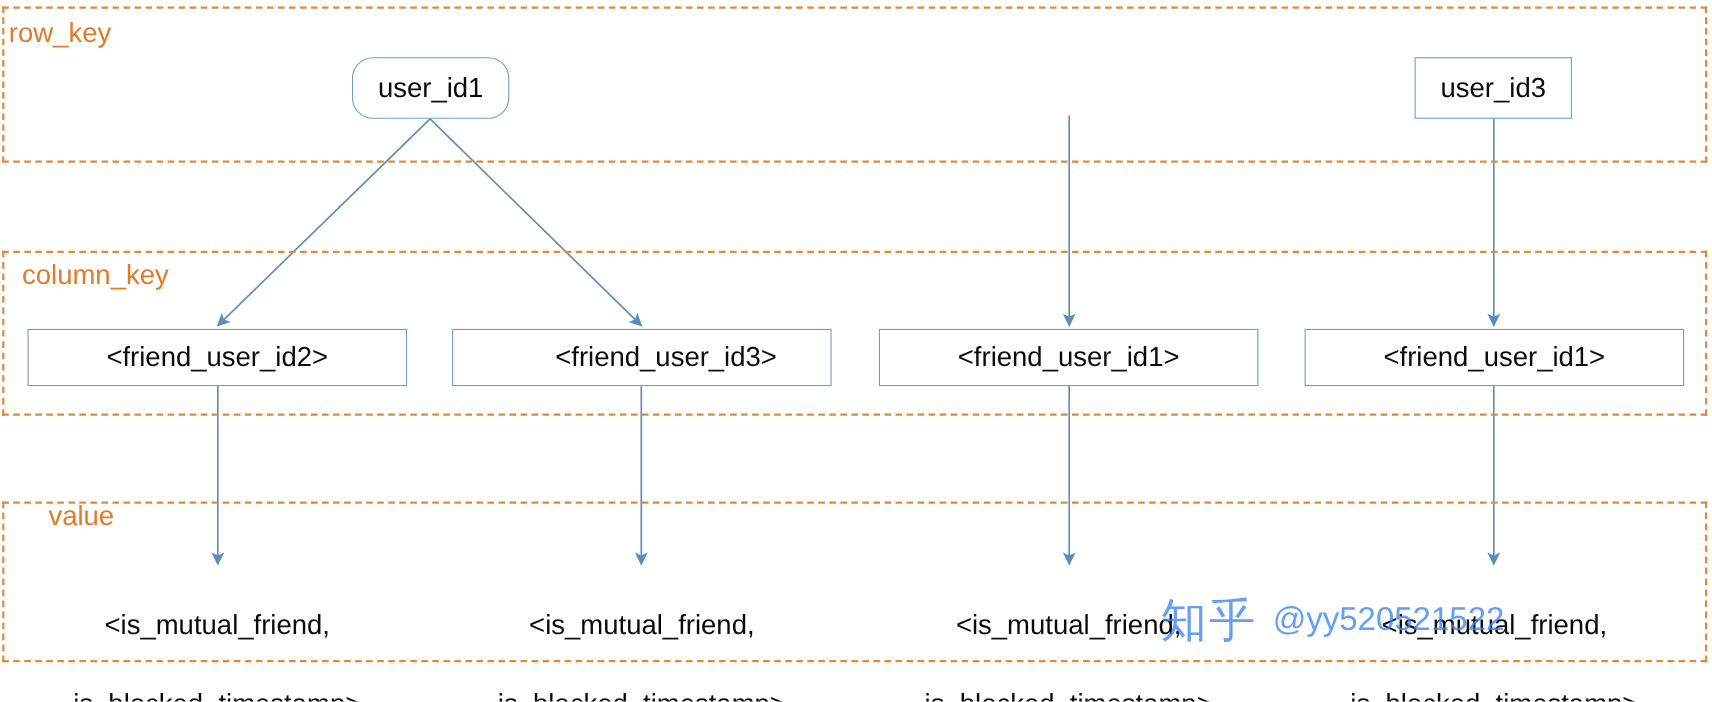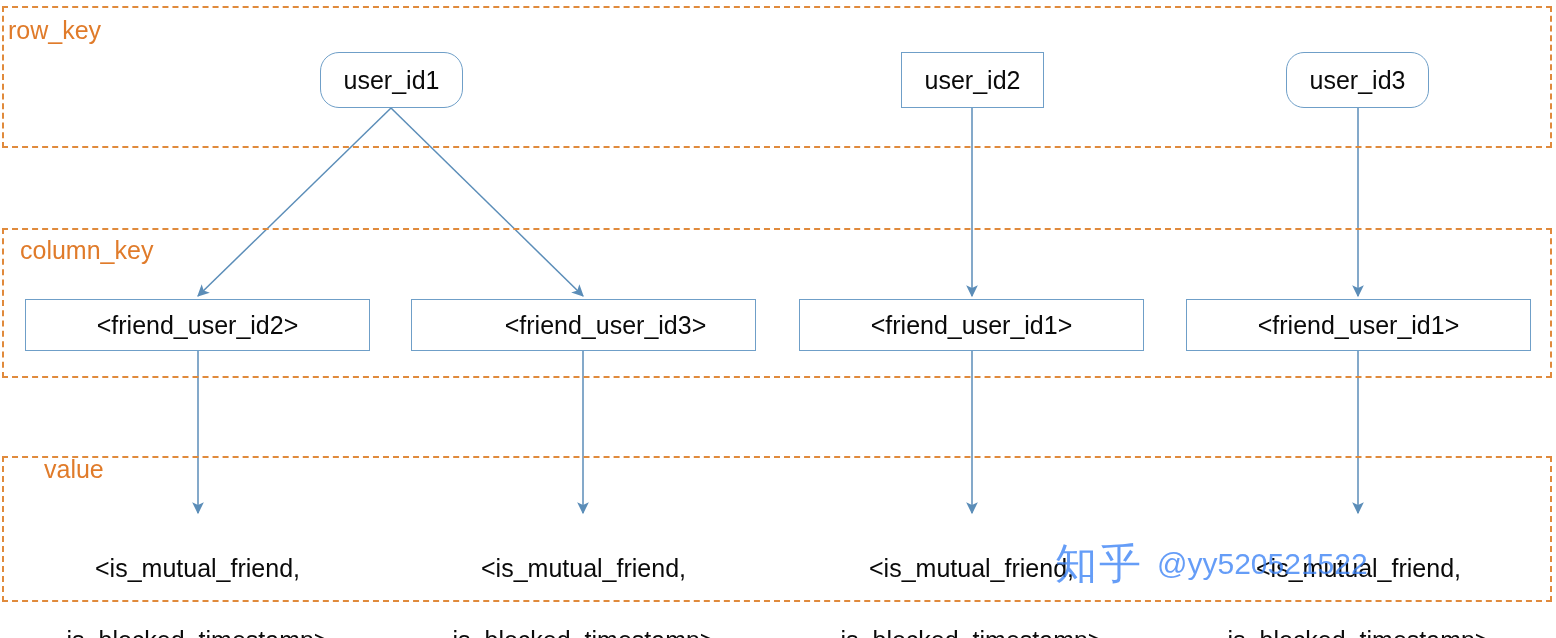--- a/index.html
+++ b/index.html
@@ -122,22 +122,21 @@
 
   <div class="band band-row"></div>
   <div class="band band-column"></div>
   <div class="band band-value"></div>
 
   <div class="band-label band-label-row">row_key</div>
   <div class="band-label band-label-column">column_key</div>
   <div class="band-label band-label-value">value</div>
 
   <div class="node" style="left:320px; top:52px; width:143px; height:56px;border-radius:19px;">user_id1</div>
-  <div class="node" style="left:901px; top:52px; width:143px; height:56px;">user_id2</div>
-  <div class="node" style="left:1286px; top:52px; width:143px; height:56px;border-radius:18px;">user_id3</div>
+  <div class="node" style="left:1286px; top:52px; width:143px; height:56px;">user_id3</div>
 
   <div class="node" style="left:25px; top:299px; width:345px; height:52px;">&lt;friend_user_id2&gt;</div>
   <div class="node" style="left:411px; top:299px; width:345px; height:52px;padding-left:44px;">&lt;friend_user_id3&gt;</div>
   <div class="node" style="left:799px; top:299px; width:345px; height:52px;">&lt;friend_user_id1&gt;</div>
   <div class="node" style="left:1186px; top:299px; width:345px; height:52px;">&lt;friend_user_id1&gt;</div>
 
   <div class="value-text" style="left:25px; top:514px; width:345px;">
     <span>&lt;is_mutual_friend,</span><br>
     <span>is_blocked, timestamp&gt;</span>
   </div>

